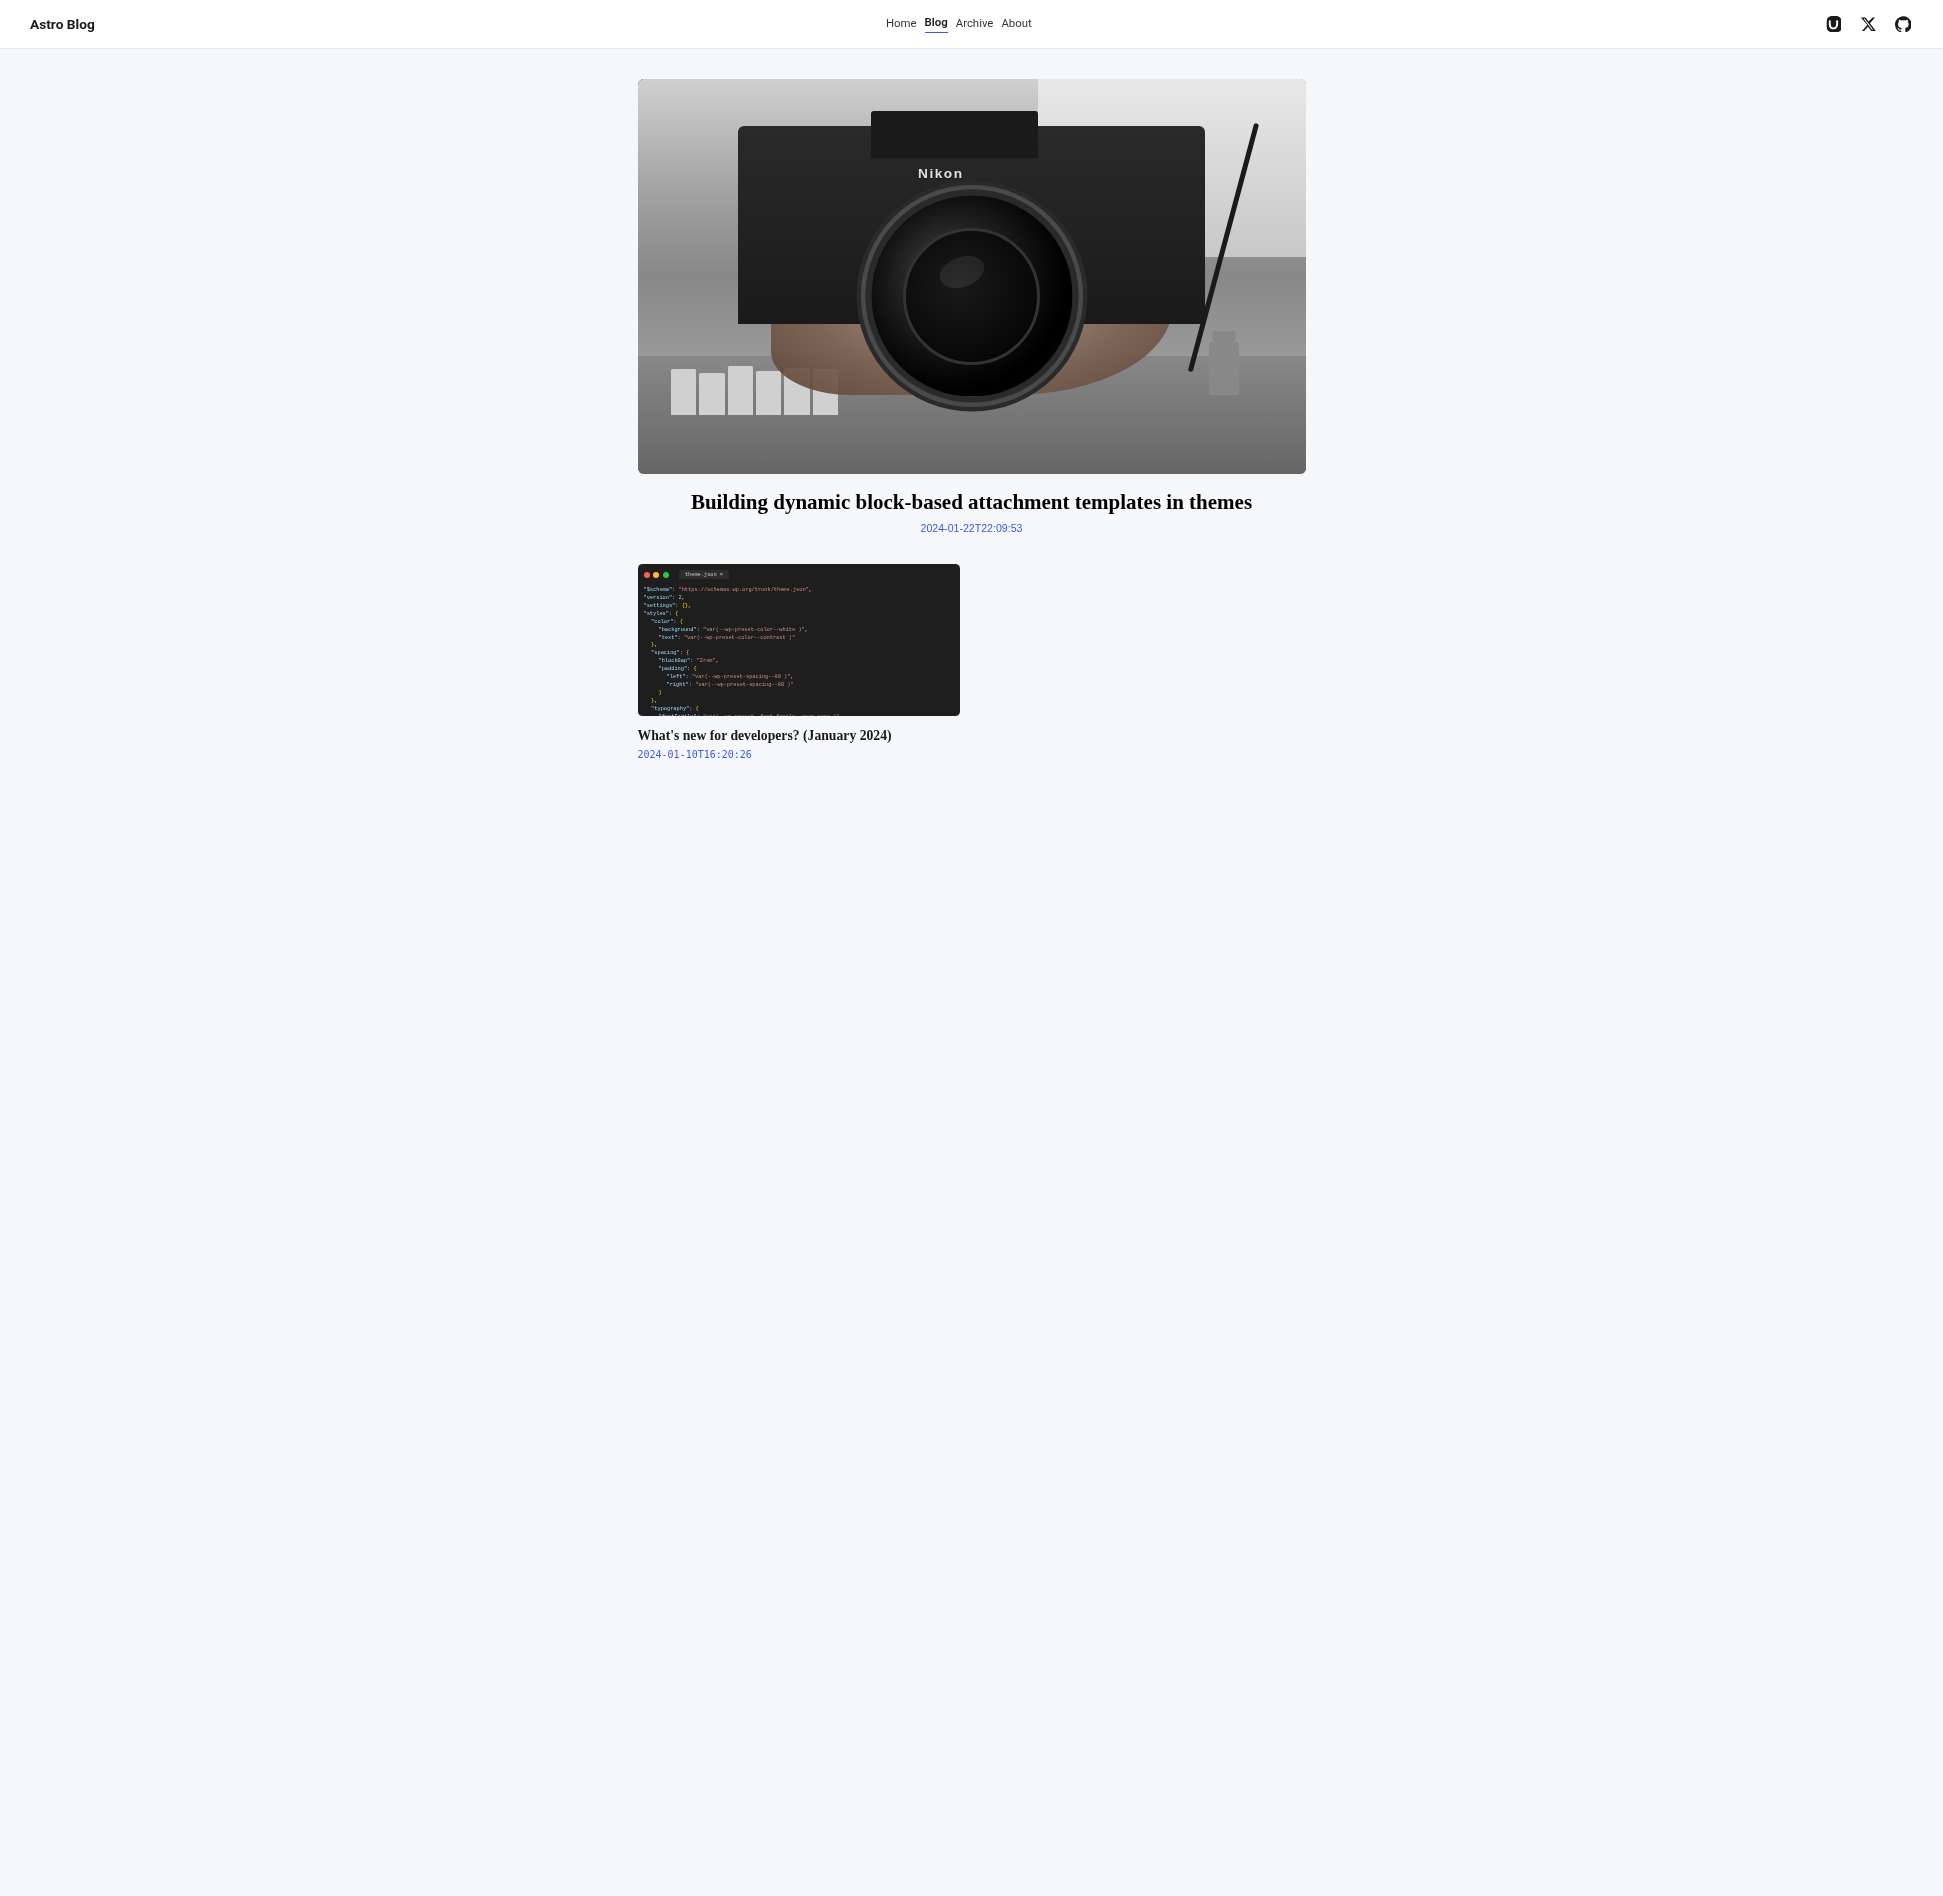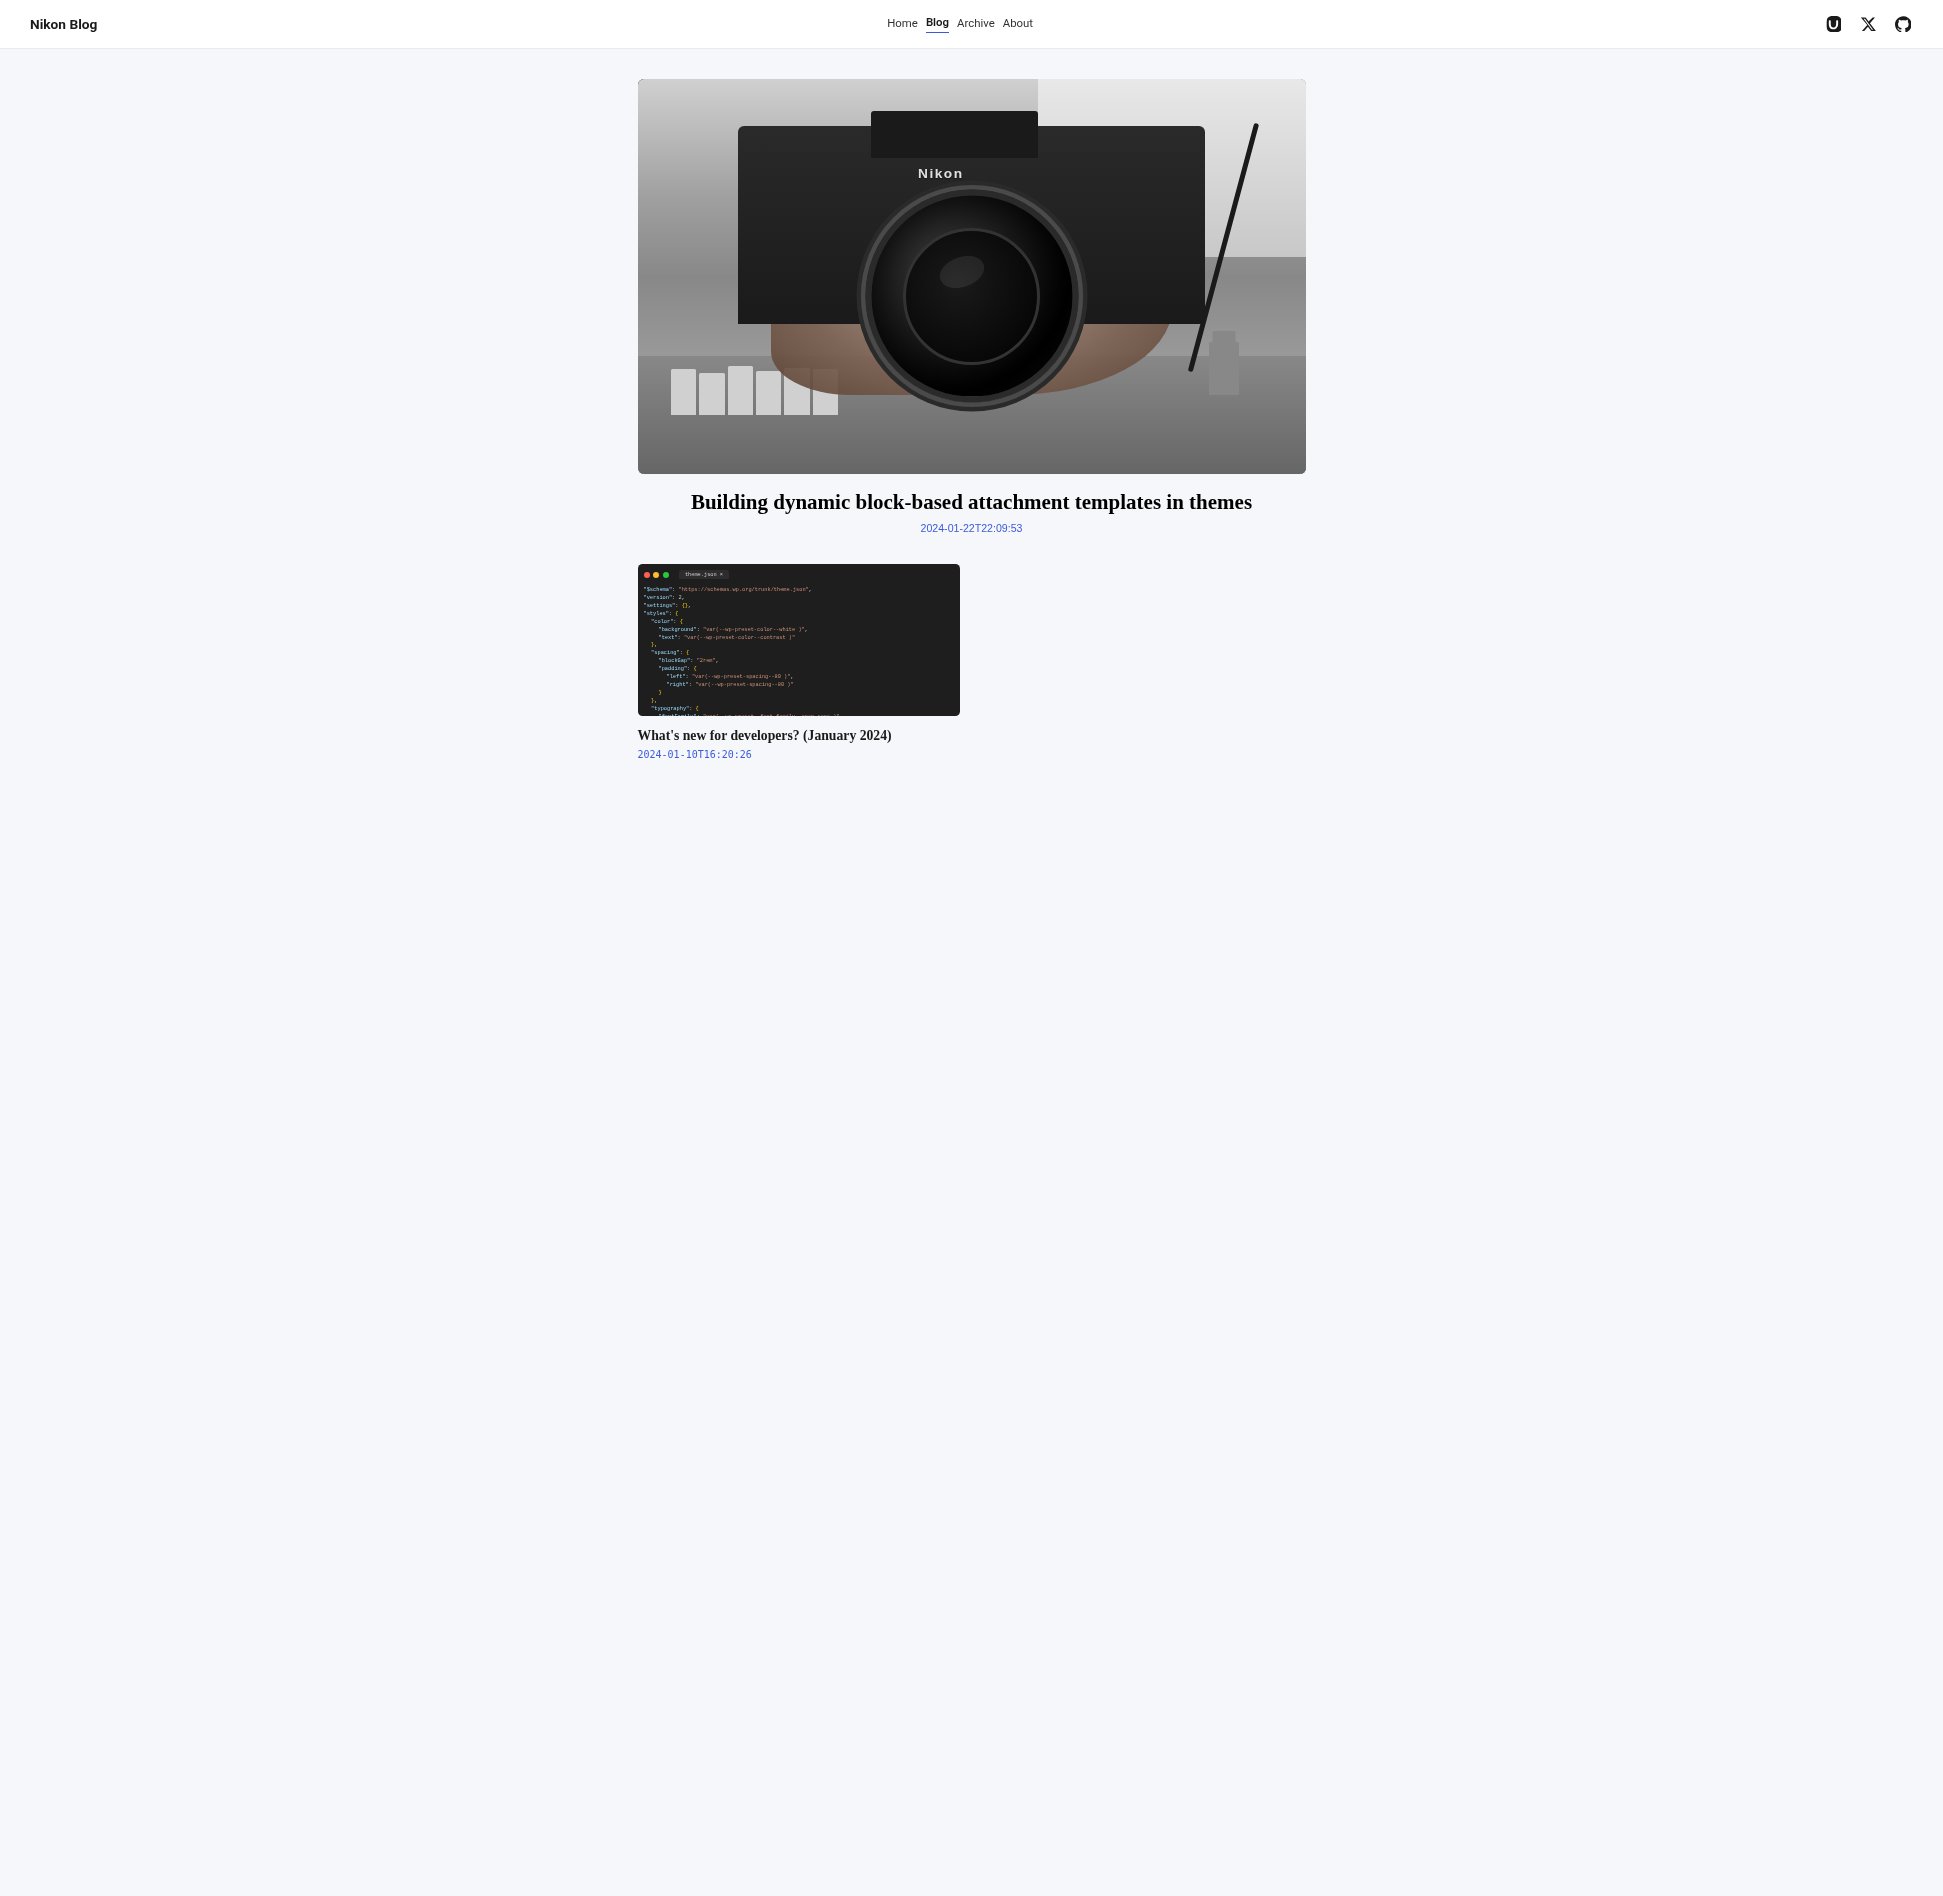--- a/index.html
+++ b/index.html
@@ -397,21 +397,21 @@
       width: 23px;
       height: 15px;
       background: #888;
       border-radius: 1.5px;
     }
   </style>
 </head>
 <body>
 
 <header>
-  <span class="site-title">Nikon Blog</span>
+  <span class="site-title">Astro Blog</span>
 
   <nav>
     <a class="nav-link">Home</a>
     <a class="nav-link active">Blog</a>
     <a class="nav-link">Archive</a>
     <a class="nav-link">About</a>
   </nav>
 
   <div class="header-icons">
 

